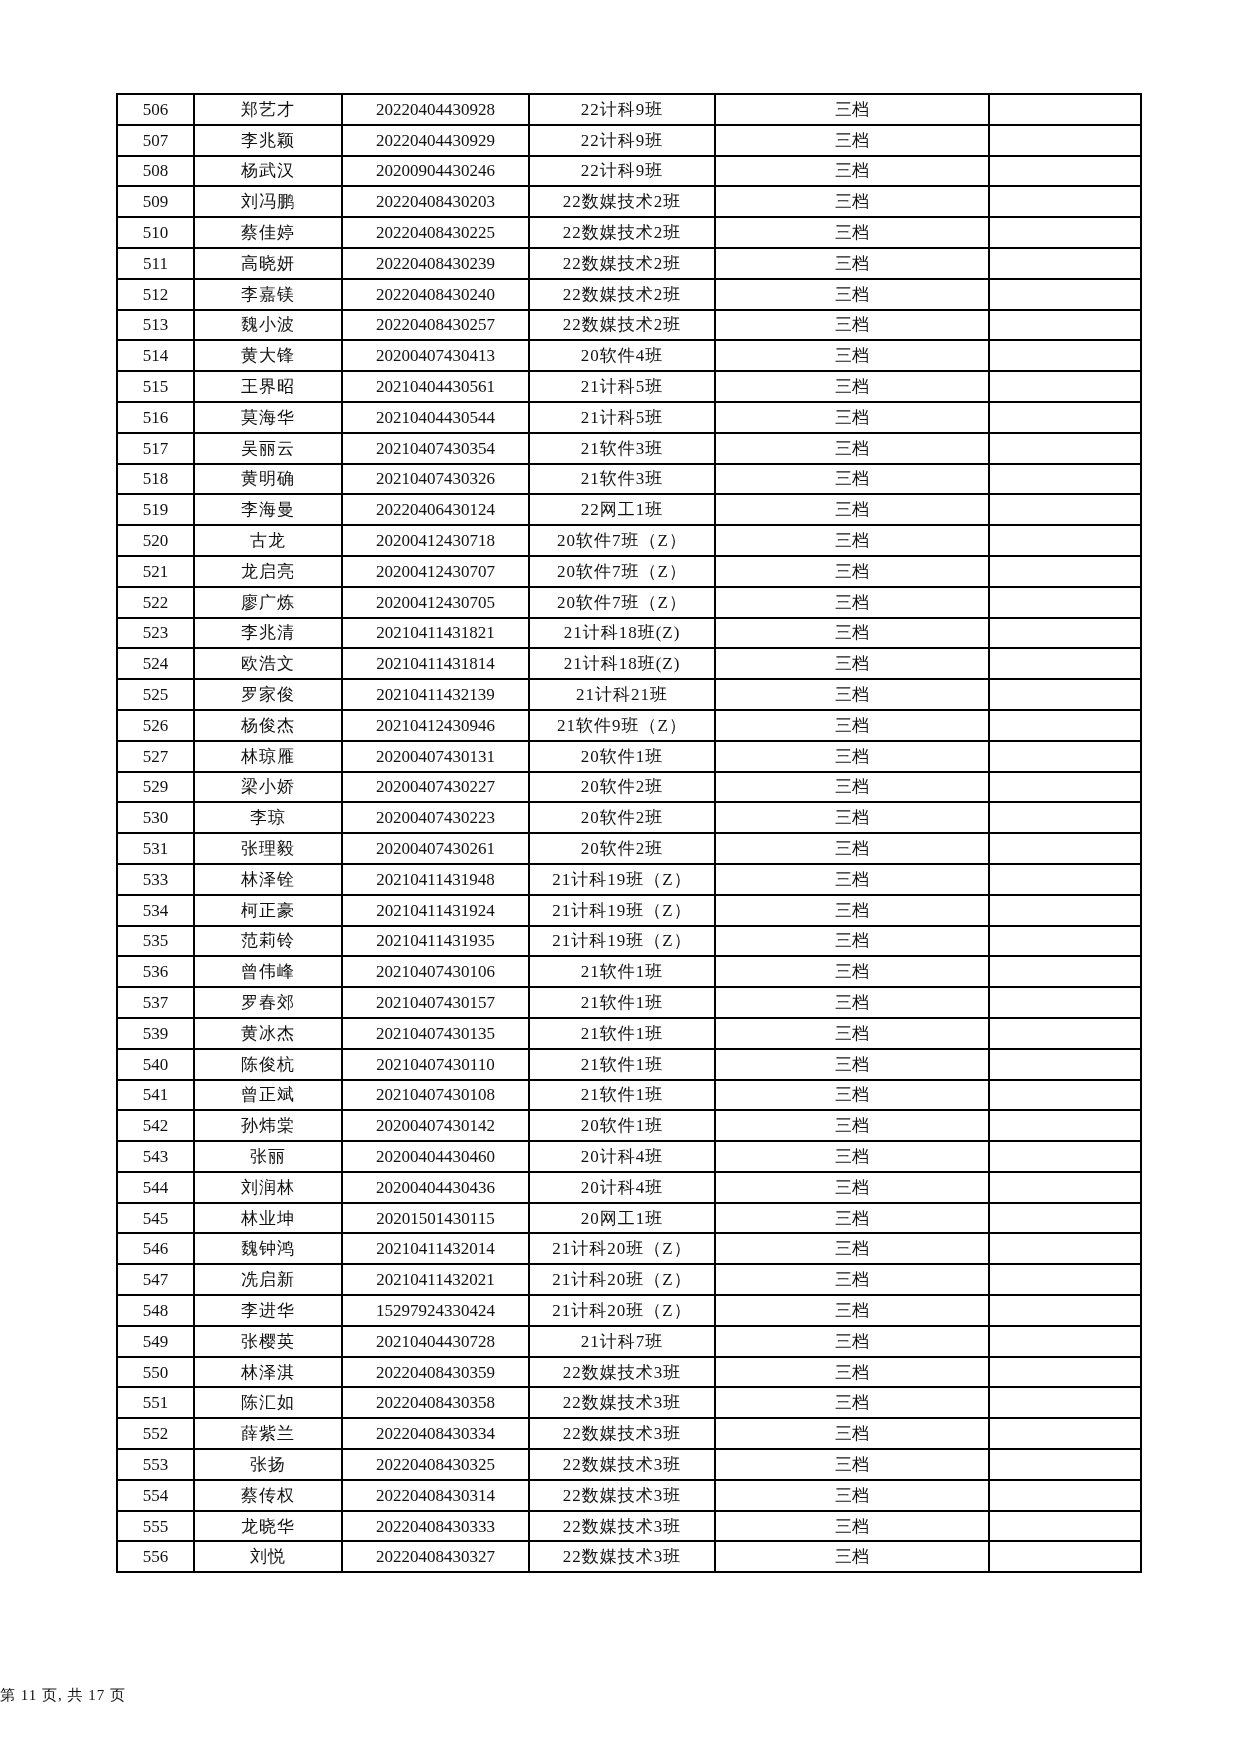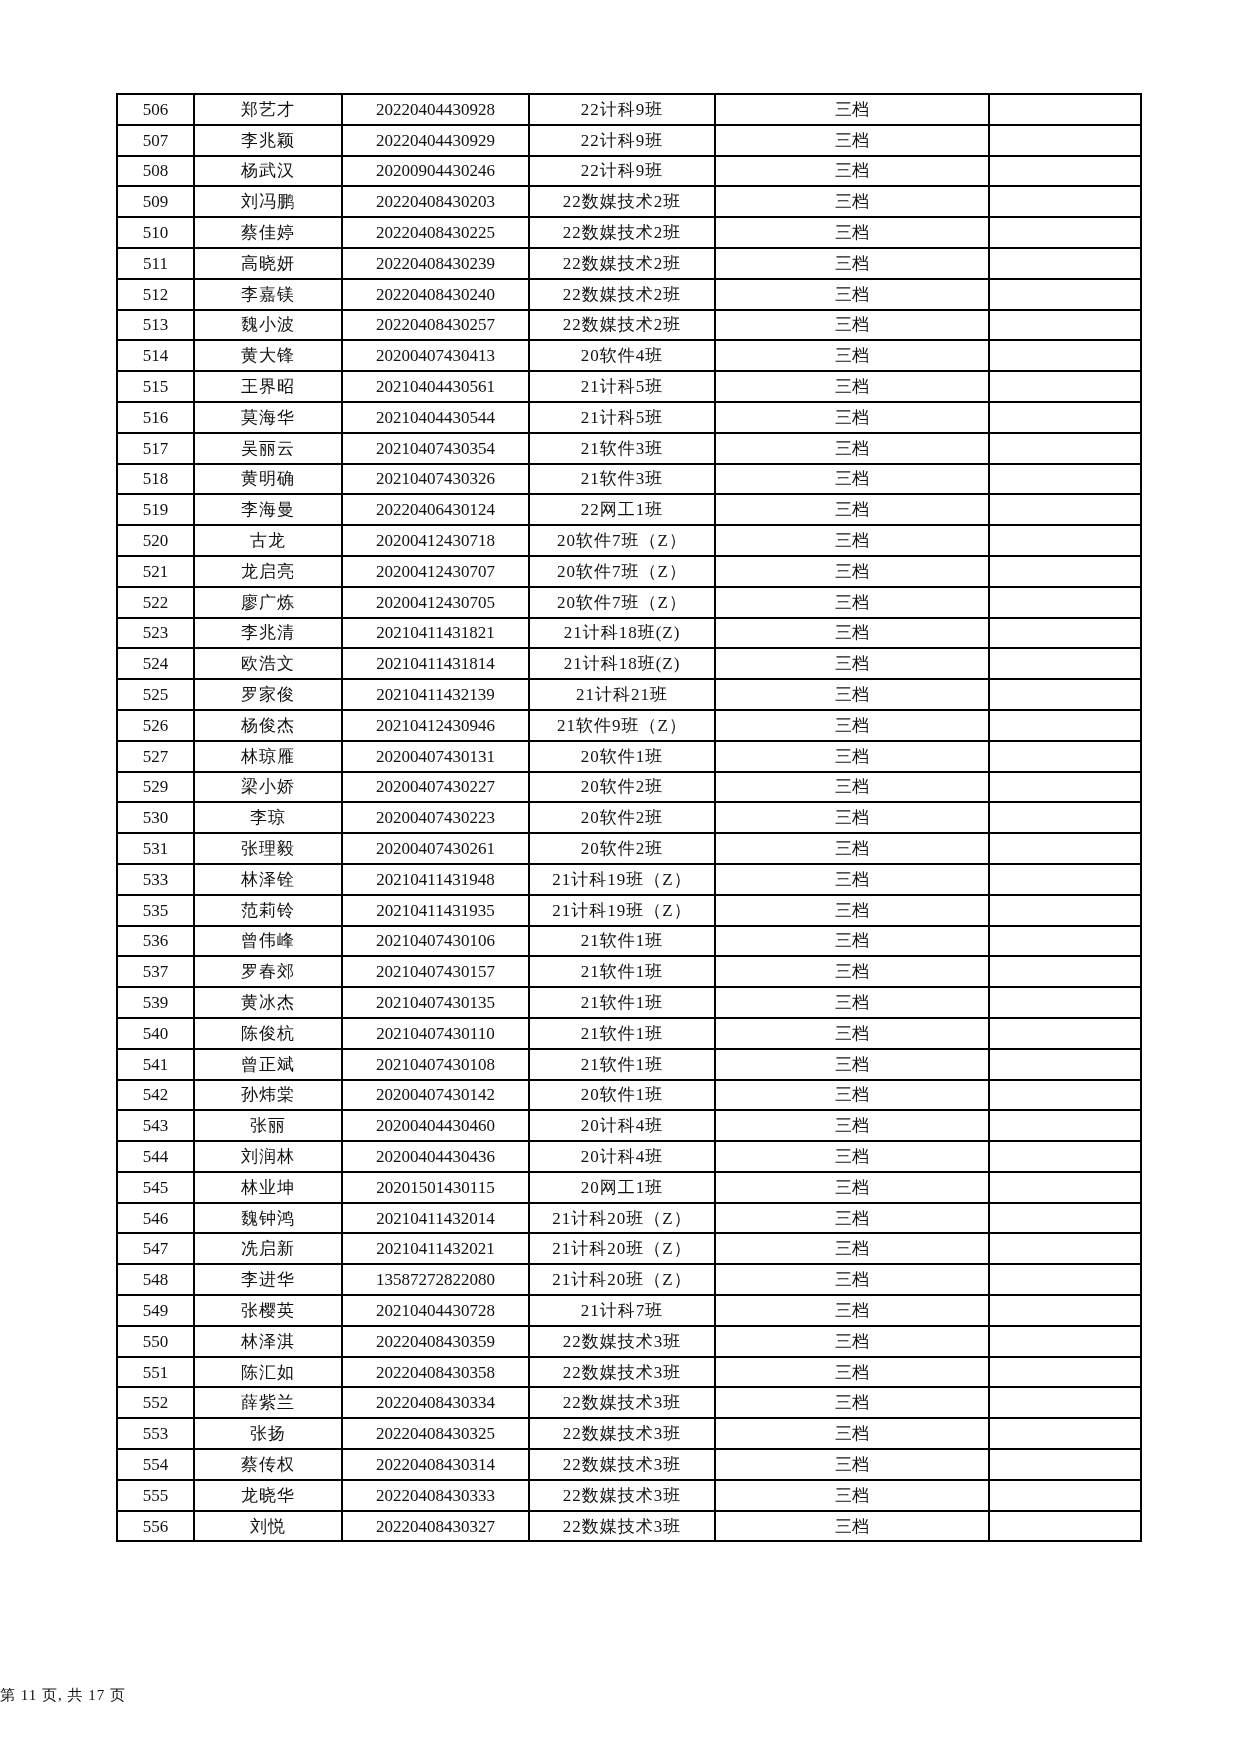--- a/index.html
+++ b/index.html
@@ -269,20 +269,28 @@
         </tr>
         <tr>
           <td class="cell-row-number">533</td>
           <td class="cell-student-name">林泽铨</td>
           <td class="cell-student-id">20210411431948</td>
           <td class="cell-class-name">21计科19班（Z）</td>
           <td class="cell-tier-level">三档</td>
           <td class="cell-empty-cell"></td>
         </tr>
         <tr>
+          <td class="cell-row-number">534</td>
+          <td class="cell-student-name">柯正豪</td>
+          <td class="cell-student-id">20210411431924</td>
+          <td class="cell-class-name">21计科19班（Z）</td>
+          <td class="cell-tier-level">三档</td>
+          <td class="cell-empty-cell"></td>
+        </tr>
+        <tr>
           <td class="cell-row-number">535</td>
           <td class="cell-student-name">范莉铃</td>
           <td class="cell-student-id">20210411431935</td>
           <td class="cell-class-name">21计科19班（Z）</td>
           <td class="cell-tier-level">三档</td>
           <td class="cell-empty-cell"></td>
         </tr>
         <tr>
           <td class="cell-row-number">536</td>
           <td class="cell-student-name">曾伟峰</td>
@@ -367,21 +375,21 @@
           <td class="cell-row-number">547</td>
           <td class="cell-student-name">冼启新</td>
           <td class="cell-student-id">20210411432021</td>
           <td class="cell-class-name">21计科20班（Z）</td>
           <td class="cell-tier-level">三档</td>
           <td class="cell-empty-cell"></td>
         </tr>
         <tr>
           <td class="cell-row-number">548</td>
           <td class="cell-student-name">李进华</td>
-          <td class="cell-student-id">13587272822080</td>
+          <td class="cell-student-id">15297924330424</td>
           <td class="cell-class-name">21计科20班（Z）</td>
           <td class="cell-tier-level">三档</td>
           <td class="cell-empty-cell"></td>
         </tr>
         <tr>
           <td class="cell-row-number">549</td>
           <td class="cell-student-name">张樱英</td>
           <td class="cell-student-id">20210404430728</td>
           <td class="cell-class-name">21计科7班</td>
           <td class="cell-tier-level">三档</td>

